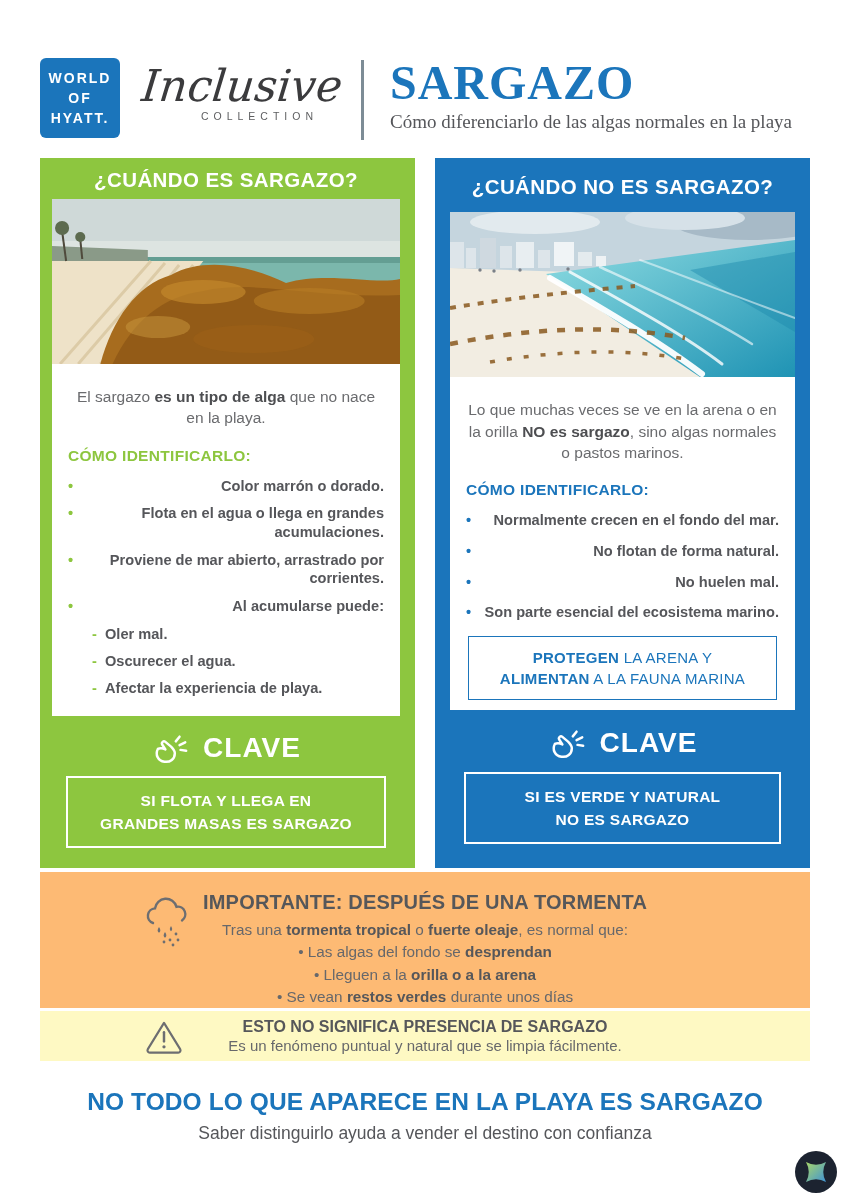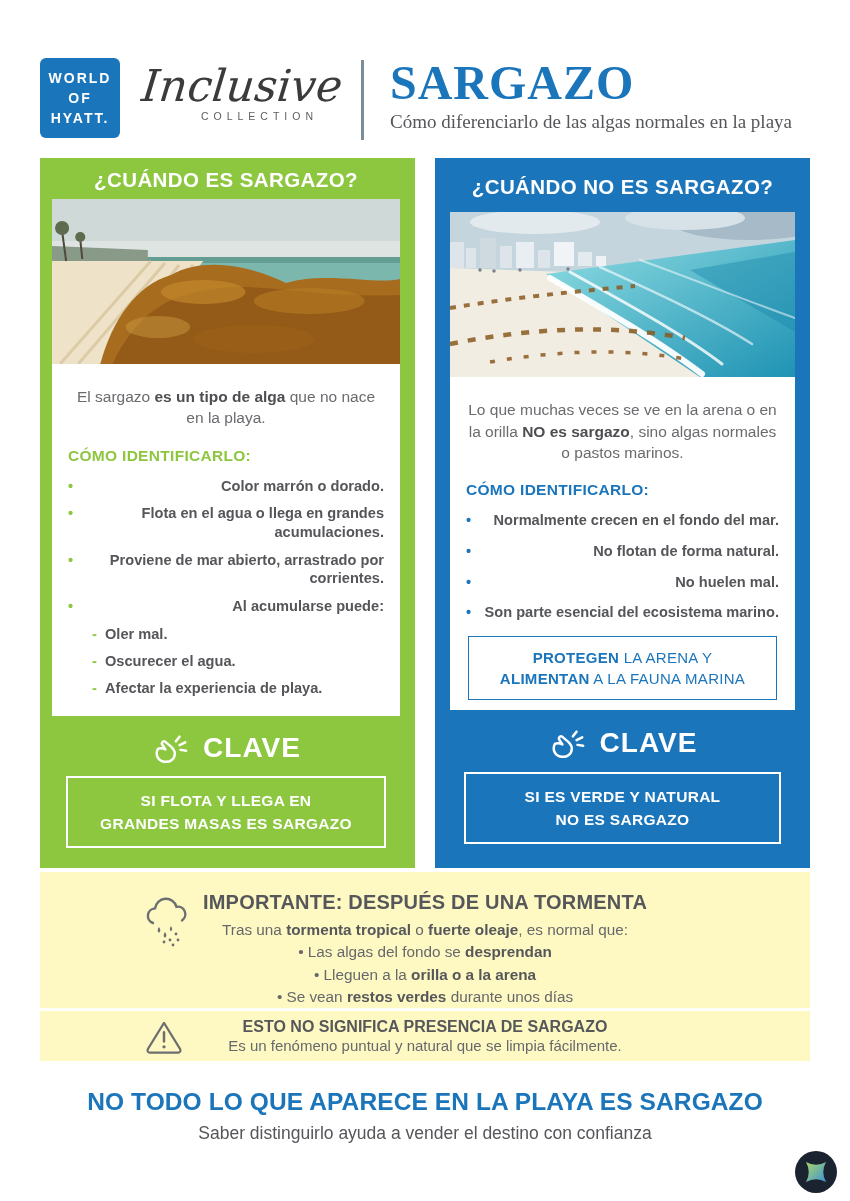--- a/index.html
+++ b/index.html
@@ -73,21 +73,21 @@
   .clave-row { display:flex; align-items:center; justify-content:center; gap:10px; margin-top:15px; height:38px; }
   .clave-row svg { display:block; }
   .clave-label { color:#fff; font-weight:bold; font-size:28px; letter-spacing:1px; }
   .key-box {
     border:2px solid #fff; margin:11px 14px 0; padding:11px 4px;
     text-align:center; color:#fff; font-weight:bold; font-size:15.5px;
     line-height:1.5; letter-spacing:.3px;
   }
   
   .storm-band {
-    margin:4px 40px 0; height:136px; background:#fef9c3; position:relative;
+    margin:4px 40px 0; height:136px; background:#fdba74; position:relative;
     text-align:center; padding-top:19px;
   }
   .storm-icon { position:absolute; left:100px; top:22px; }
   .storm-title { font-size:20px; font-weight:bold; color:#56575a; letter-spacing:.2px; margin-bottom:5px; }
   .storm-line { font-size:15.3px; color:#67686b; line-height:1.47; }
   .storm-band .rb, .notice-band .rb { color:#56575a; }
   .notice-band {
     margin:3px 40px 0; height:50px; background:#fef9c3; position:relative;
     text-align:center; padding-top:7px;
   }

